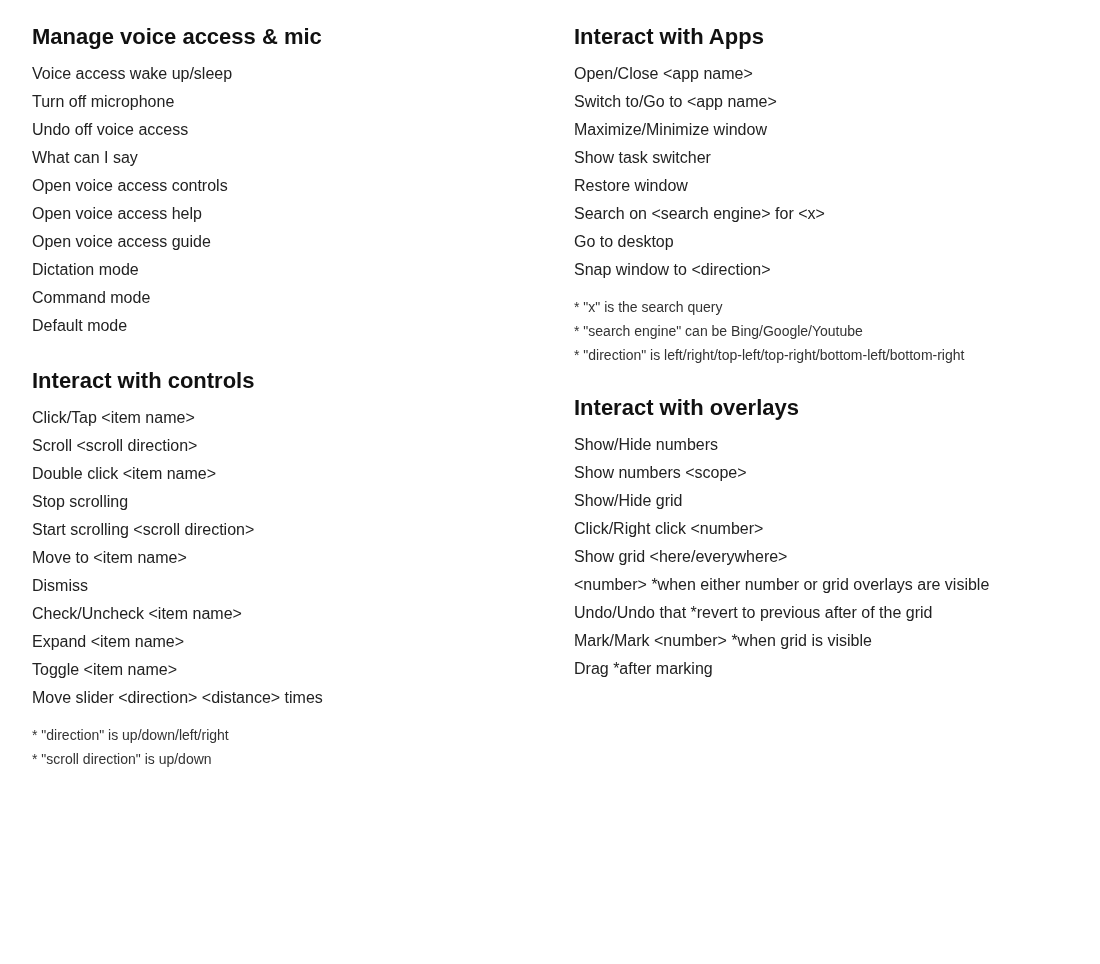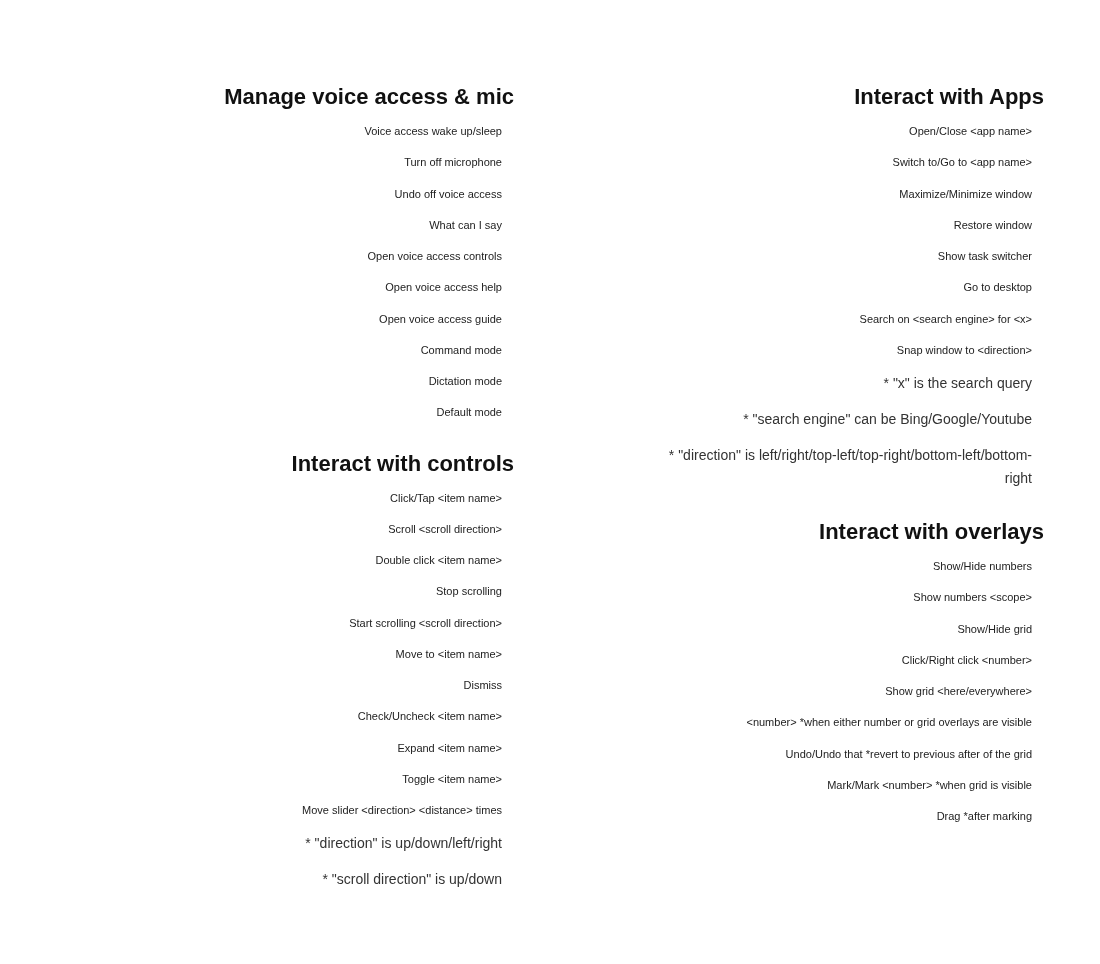--- a/index.html
+++ b/index.html
@@ -1,19 +1,18 @@
 <!DOCTYPE html>
 <html><head>
   <meta charset="utf-8">
   <style>
     * {
-      margin: 12px;
+      margin: 0;
       padding: 0;
       box-sizing: border-box;
-      text-align: right;
     }
 
     body {
       background-color: #ffffff;
       font-family: 'Segoe UI', Arial, sans-serif;
       font-size: 15px;
       color: #1a1a1a;
       width: 1100px;
       min-height: 964px;
       padding: 24px 32px;
@@ -36,21 +35,21 @@
       margin-bottom: 10px;
     }
 
     .section ul {
       list-style: none;
       padding: 0;
     }
 
     .section ul li {
       line-height: 1.75;
-      font-size: 11px;
+      font-size: 16px;
       color: #222222;
     }
 
     .note-block {
       margin-top: 12px;
     }
 
     .note-block p {
       font-size: 14px;
       color: #333333;
@@ -67,22 +66,22 @@
     <div class="section">
       <div class="section-title">Manage voice access &amp; mic</div>
       <ul>
         <li>Voice access wake up/sleep</li>
         <li>Turn off microphone</li>
         <li>Undo off voice access</li>
         <li>What can I say</li>
         <li>Open voice access controls</li>
         <li>Open voice access help</li>
         <li>Open voice access guide</li>
+        <li>Dictation mode</li>
         <li>Command mode</li>
-        <li>Dictation mode</li>
         <li>Default mode</li>
       </ul>
     </div>
 
     <div class="section">
       <div class="section-title">Interact with controls</div>
       <ul>
         <li>Click/Tap &lt;item name&gt;</li>
         <li>Scroll &lt;scroll direction&gt;</li>
         <li>Double click &lt;item name&gt;</li>
@@ -103,24 +102,24 @@
   </div>
 
   <div>
 
     <div class="section">
       <div class="section-title">Interact with Apps</div>
       <ul>
         <li>Open/Close &lt;app name&gt;</li>
         <li>Switch to/Go to &lt;app name&gt;</li>
         <li>Maximize/Minimize window</li>
+        <li>Show task switcher</li>
         <li>Restore window</li>
-        <li>Show task switcher</li>
+        <li>Search on &lt;search engine&gt; for &lt;x&gt;</li>
         <li>Go to desktop</li>
-        <li>Search on &lt;search engine&gt; for &lt;x&gt;</li>
         <li>Snap window to &lt;direction&gt;</li>
       </ul>
       <div class="note-block">
         <p>* "x" is the search query</p>
         <p>* "search engine" can be Bing/Google/Youtube</p>
         <p>* "direction" is left/right/top-left/top-right/bottom-left/bottom-right</p>
       </div>
     </div>
 
     <div class="section">

